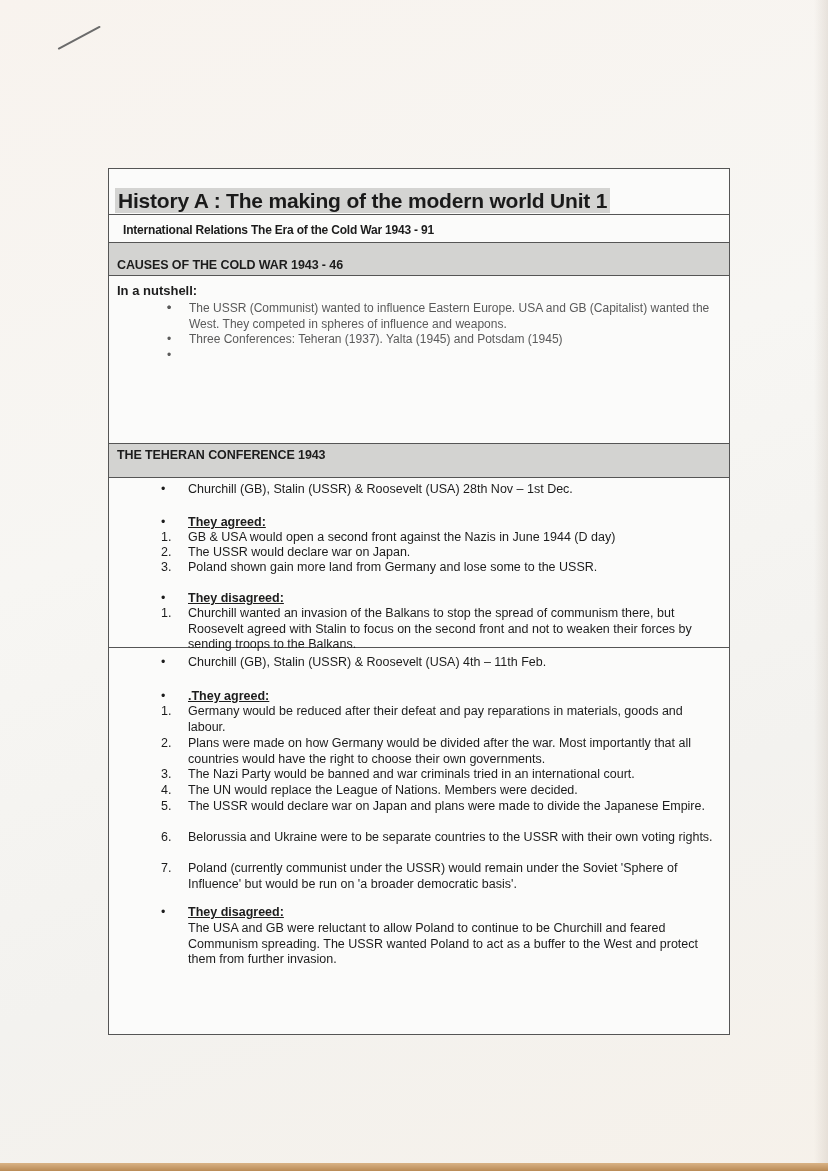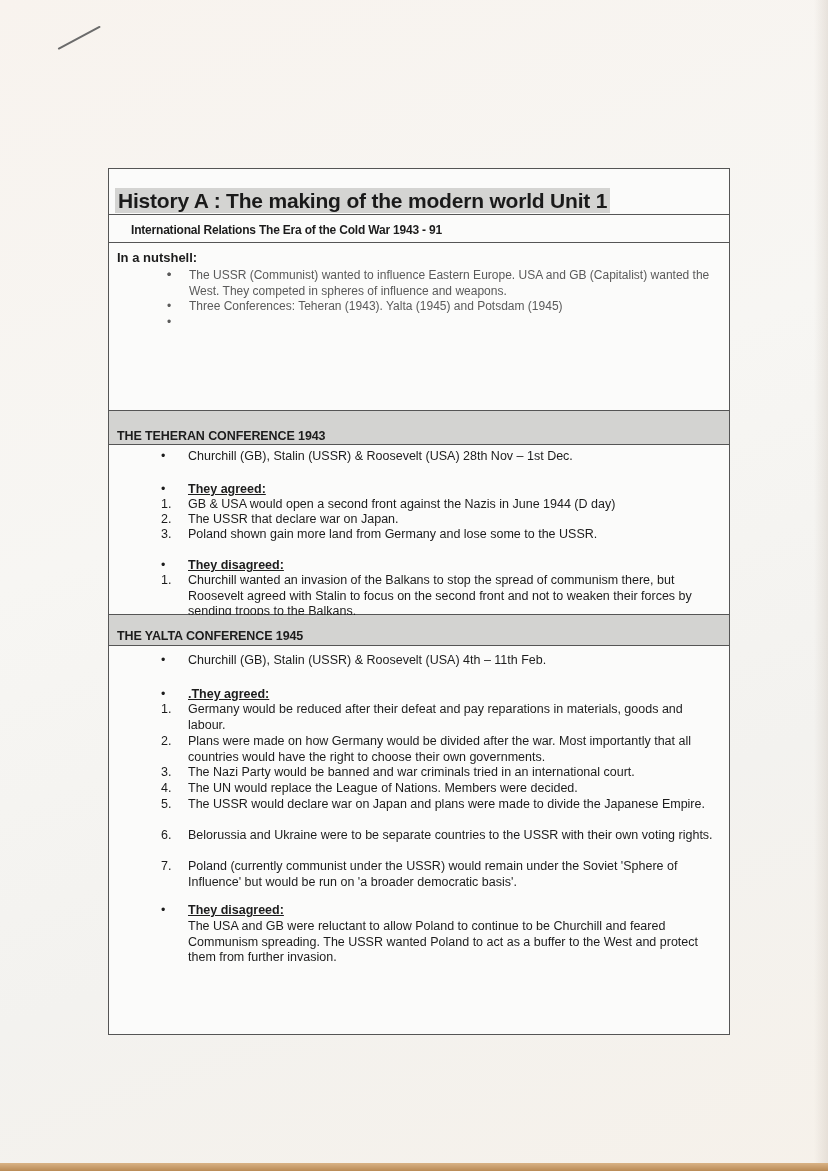--- a/index.html
+++ b/index.html
@@ -31,21 +31,21 @@
     }
     .title {
       position: absolute; left: 6px; top: 19px;
       font-size: 21px; font-weight: bold; background: #d4d4d2; padding: 1px 3px 0 3px;
       color: #1a1a1a; letter-spacing: -0.2px;
     }
     .subtitle-row {
       height: 27px; border-bottom: 1.5px solid #555; position: relative;
     }
     .subtitle {
-      position: absolute; left: 8px; top: 8px; font-size: 12px; font-weight: bold; letter-spacing: -0.2px; padding-left: 14px;
+      position: absolute; left: 0; top: 8px; font-size: 12px; font-weight: bold; letter-spacing: -0.2px; padding-left: 14px;
     }
     .section-head {
       background: #d3d3d1; border-bottom: 1.5px solid #555; position: relative;
       font-size: 12.5px; font-weight: bold; letter-spacing: -0.1px;
     }
     .section-head span { position: absolute; left: 8px; }
     .causes-head { height: 32px; }
     .causes-head span { top: 15px; }
     .nutshell {
       position: relative; height: 167px; border-bottom: 1.5px solid #555;
@@ -53,21 +53,21 @@
     .nutshell-label {
       position: absolute; left: 8px; top: 7px; font-size: 13px; font-weight: bold;
     }
     .grey-list {
       position: absolute; left: 56px; top: 25px; width: 560px; margin: 0; padding: 0; list-style: none;
       color: #5a5a5a; font-size: 12px; line-height: 15.5px;
     }
     .grey-list li { position: relative; padding-left: 24px; }
     .grey-list li .bullet { position: absolute; left: 2px; top: 0; }
     .teheran-head { height: 33px; }
-    .teheran-head span { top: 18px; }
+    .teheran-head span { top: 4px; }
     .content {
       position: relative; font-size: 12.5px; line-height: 15.5px; color: #1c1c1c;
     }
     .row { position: absolute; left: 0; width: 100%; }
     .marker { position: absolute; left: 52px; width: 18px; text-align: left; }
     .text { position: absolute; left: 79px; width: 527px; }
     .bold { font-weight: bold; text-decoration: underline; }
     .teheran-body { height: 169px; border-bottom: 1.5px solid #555; }
     .yalta-head { height: 30px; }
     .yalta-head span { top: 14px; }
@@ -82,27 +82,30 @@
 <div class="doc">
 
   <div class="title-row">
     <span class="title">History A : The making of the modern world Unit 1</span>
   </div>
 
   <div class="subtitle-row">
     <span class="subtitle">International Relations The Era of the Cold War 1943 - 91</span>
   </div>
 
+  <div class="section-head causes-head">
+    <span>CAUSES OF THE COLD WAR 1943 - 46</span>
+  </div>
 
   <div class="nutshell">
     <span class="nutshell-label">In a nutshell:</span>
     <ul class="grey-list">
       <li><span class="bullet">•</span></li>
       <li><span class="bullet">•</span><span>The USSR (Communist) wanted to influence Eastern Europe. USA and GB (Capitalist) wanted the West. They competed in spheres of influence and weapons.</span></li>
-      <li><span class="bullet">•</span><span>Three Conferences: Teheran (1943). Yalta (1945) and Potsdam (1945)</span></li>
+      <li><span class="bullet">•</span><span>Three Conferences: Teheran (1937). Yalta (1945) and Potsdam (1945)</span></li>
       <li><span class="bullet">•</span></li>
     </ul>
   </div>
 
   <div class="section-head teheran-head">
     <span>THE TEHERAN CONFERENCE 1943</span>
   </div>
 
   <div class="content teheran-body">
     <div class="row" style="top:4px">
@@ -112,39 +115,36 @@
     <div class="row" style="top:37px">
       <span class="marker">•</span>
       <span class="text bold">They agreed:</span>
     </div>
     <div class="row" style="top:52px">
       <span class="marker">1.</span>
       <span class="text">GB &amp; USA would open a second front against the Nazis in June 1944 (D day)</span>
     </div>
     <div class="row" style="top:67px">
       <span class="marker">2.</span>
-      <span class="text">The USSR that declare war on Japan.</span>
+      <span class="text">The USSR would declare war on Japan.</span>
     </div>
     <div class="row" style="top:82px">
       <span class="marker">3.</span>
       <span class="text">Poland shown gain more land from Germany and lose some to the USSR.</span>
     </div>
     <div class="row" style="top:113px">
       <span class="marker">•</span>
       <span class="text bold">They disagreed:</span>
     </div>
     <div class="row" style="top:128px">
       <span class="marker">1.</span>
       <span class="text">Churchill wanted an invasion of the Balkans to stop the spread of communism there, but Roosevelt agreed with Stalin to focus on the second front and not to weaken their forces by sending troops to the Balkans.</span>
     </div>
   </div>
 
-  <div class="section-head yalta-head">
-    <span>THE YALTA CONFERENCE 1945</span>
-  </div>
 
   <div class="content yalta-body">
     <div class="row" style="top:7px">
       <span class="marker">•</span>
       <span class="text">Churchill (GB), Stalin (USSR) &amp; Roosevelt (USA) 4th – 11th Feb.</span>
     </div>
     <div class="row" style="top:41px">
       <span class="marker">•</span>
       <span class="text bold">.They agreed:</span>
     </div>

